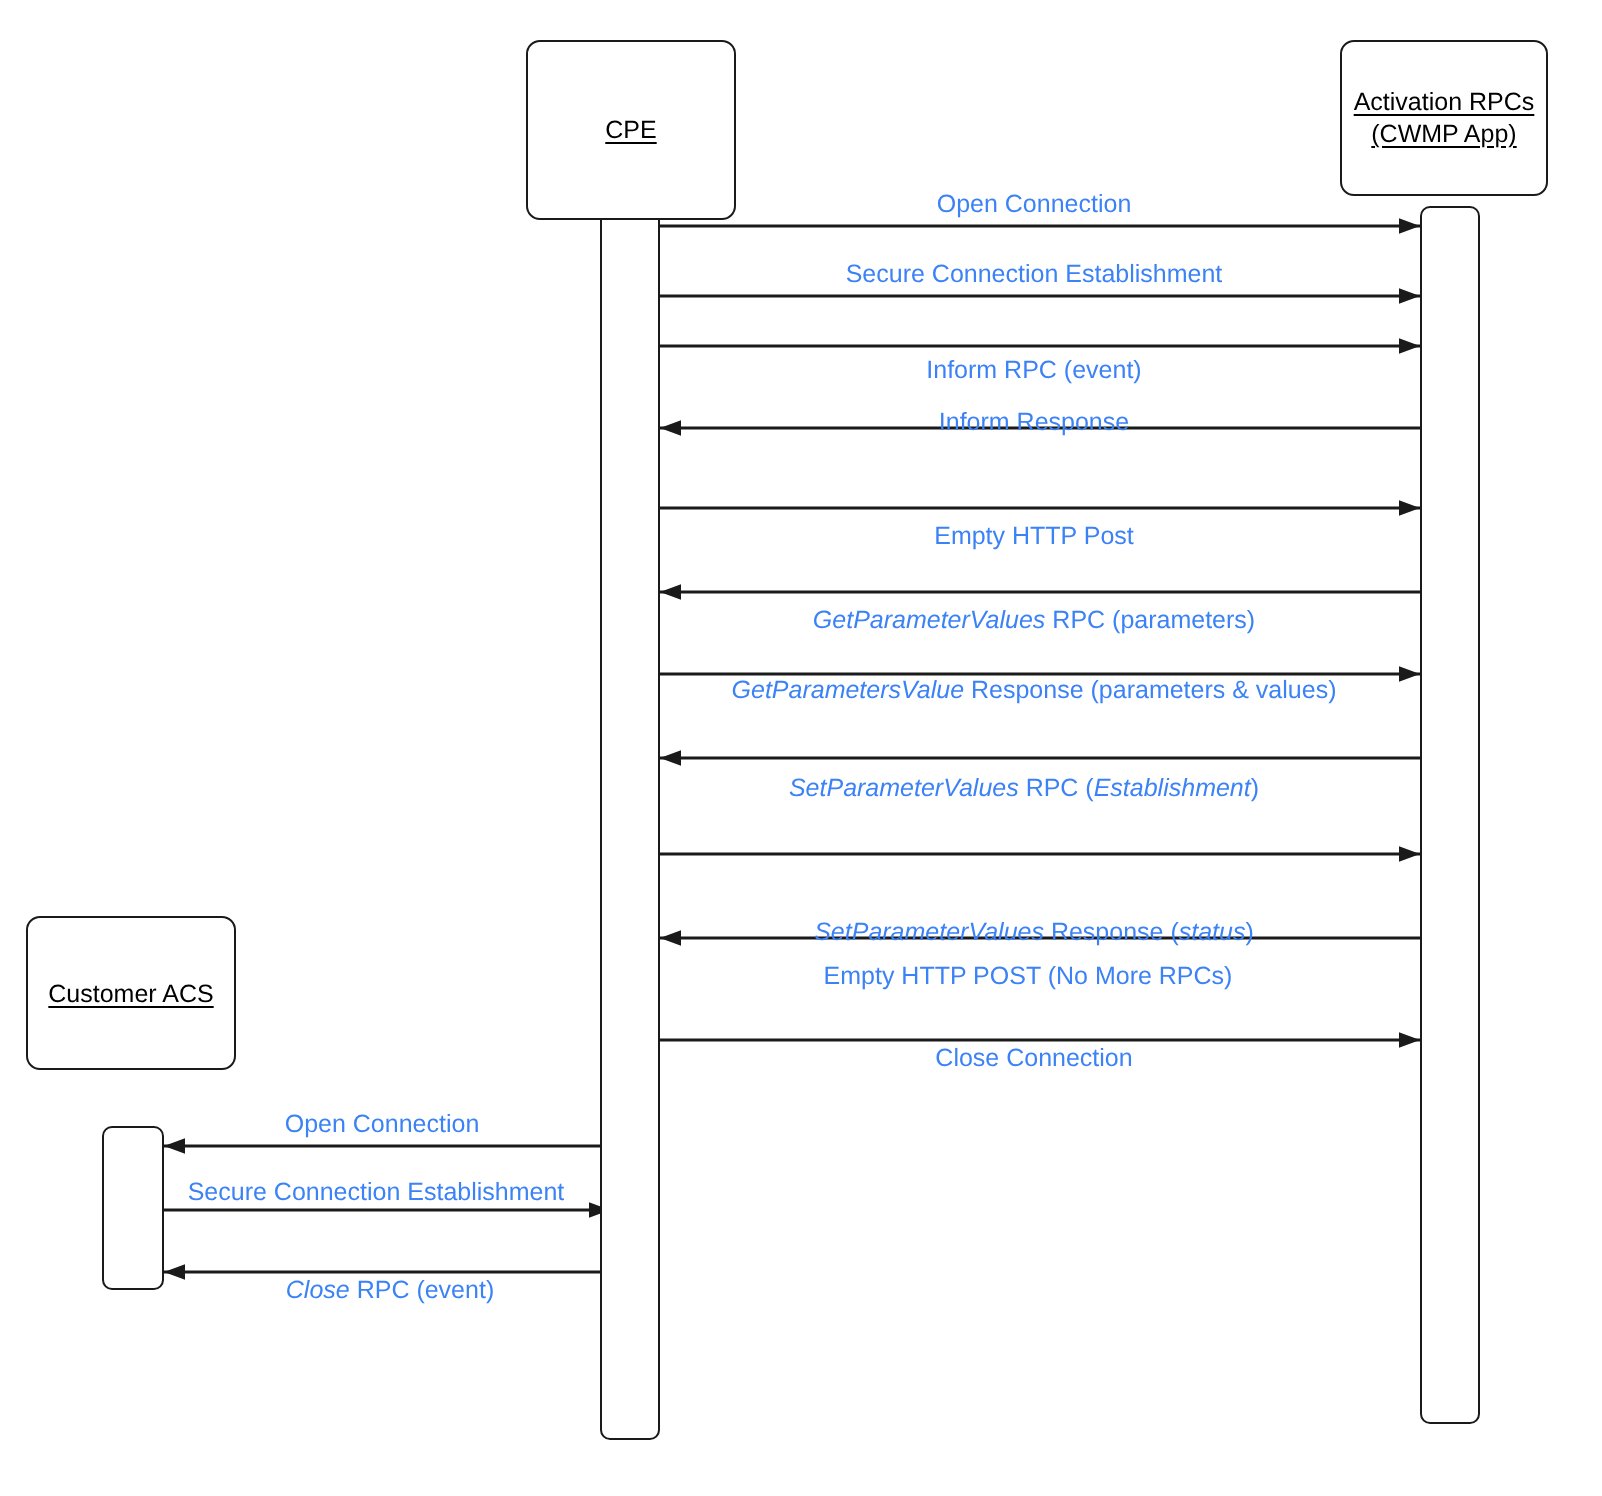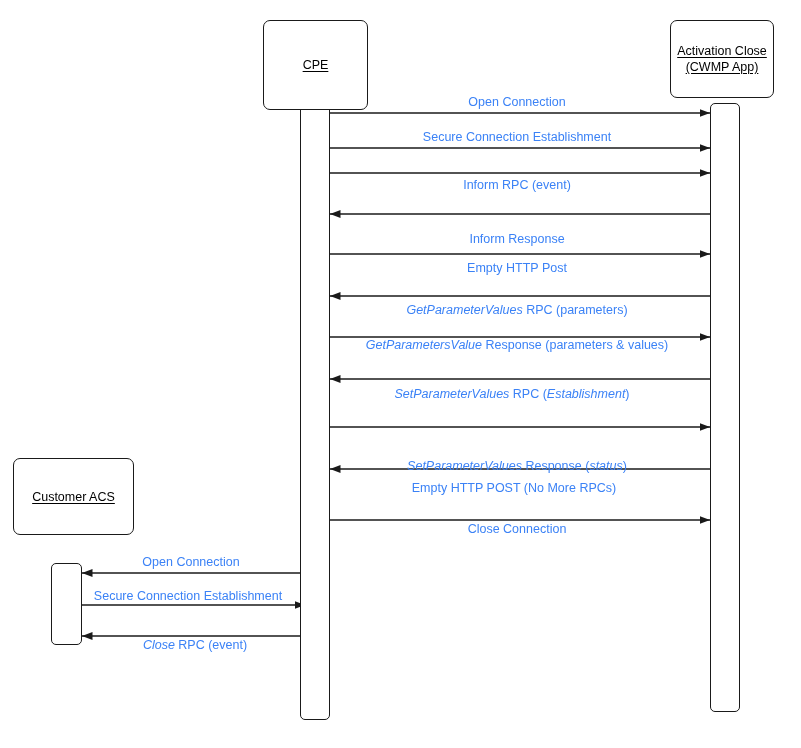--- a/index.html
+++ b/index.html
@@ -102,32 +102,32 @@
       <div class="lifeline-bar" style="left: 300px; top: 103px; width: 30px; height: 617px;"></div>
       <div class="lifeline-bar" style="left: 710px; top: 103px; width: 30px; height: 609px;"></div>
       <div class="lifeline-bar" style="left: 51px; top: 563px; width: 31px; height: 82px;"></div>
     </div>
 
   <div id="actors">
       <div class="actor-box" style="left: 263px; top: 20px; width: 105px; height: 90px;">
         <div class="actor-label"><span>CPE</span></div>
       </div>
       <div class="actor-box" style="left: 670px; top: 20px; width: 104px; height: 78px;">
-        <div class="actor-label"><span>Activation Close</span><br><span>(CWMP App)</span></div>
+        <div class="actor-label"><span>Activation RPCs</span><br><span>(CWMP App)</span></div>
       </div>
-      <div class="actor-box" style="left: 13px; top: 458px; width: 121px; height: 77px;">
+      <div class="actor-box" style="left: 13px; top: 458px; width: 105px; height: 77px;">
         <div class="actor-label"><span>Customer ACS</span></div>
       </div>
     </div>
 
   <div id="labels">
       <div class="msg-label" style="left: 517px; top: 95px;">Open Connection</div>
       <div class="msg-label" style="left: 517px; top: 130px;">Secure Connection Establishment</div>
       <div class="msg-label" style="left: 517px; top: 178px;">Inform RPC (event)</div>
-      <div class="msg-label" style="left: 517px; top: 232px;">Inform Response</div>
+      <div class="msg-label" style="left: 517px; top: 204px;">Inform Response</div>
       <div class="msg-label" style="left: 517px; top: 261px;">Empty HTTP Post</div>
       <div class="msg-label" style="left: 517px; top: 303px;"><i>GetParameterValues</i> RPC (parameters)</div>
       <div class="msg-label" style="left: 517px; top: 338px; text-align: right;"><i>GetParametersValue</i> Response (parameters &amp; values)</div>
       <div class="msg-label" style="left: 512px; top: 387px;"><i>SetParameterValues</i> RPC (<i>Establishment</i>)</div>
       <div class="msg-label" style="left: 517px; top: 459px; text-align: right;"><i>SetParameterValues</i> Response (<i>status</i>)</div>
       <div class="msg-label" style="left: 514px; top: 481px;">Empty HTTP POST (No More RPCs)</div>
       <div class="msg-label" style="left: 517px; top: 522px;">Close Connection</div>
       <div class="msg-label" style="left: 191px; top: 555px;">Open Connection</div>
       <div class="msg-label" style="left: 188px; top: 589px;">Secure Connection Establishment</div>
       <div class="msg-label" style="left: 195px; top: 638px;"><i>Close</i> RPC (event)</div>

